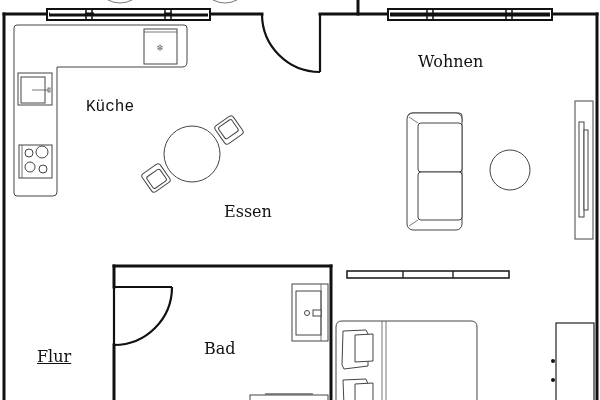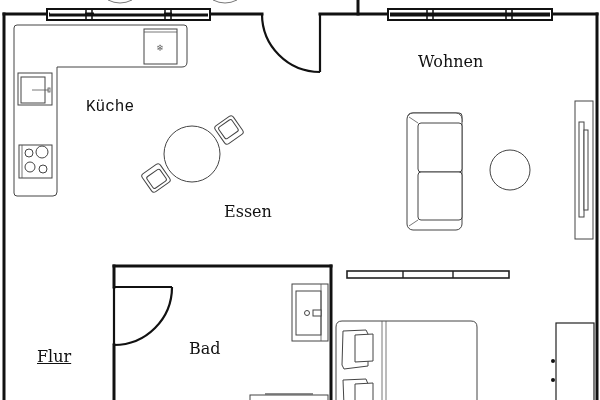--- a/index.html
+++ b/index.html
@@ -164,13 +164,13 @@
     <rect class="furn" x="556" y="323" width="38" height="82" style="stroke:#222;stroke-width:1.2"></rect>
     <circle cx="553" cy="361" r="2" fill="#111"></circle>
     <circle cx="553" cy="380" r="2" fill="#111"></circle>
   </g>
 </svg>
 
 <div class="room-label" style="left:86px; top:99px;font-family:Liberation Mono, monospace;">Küche</div>
 <div class="room-label" style="left:224px; top:160px;margin-top:44px;">Essen</div>
 <div class="room-label" style="left:418px; top:54px;">Wohnen</div>
 <div class="room-label" style="left:37px; top:349px;text-decoration:underline;">Flur</div>
-<div class="room-label" style="left:189px; top:341px;text-align:center;">Bad</div>
+<div class="room-label" style="left:204px; top:341px;text-align:center;">Bad</div>
 
 </body></html>

